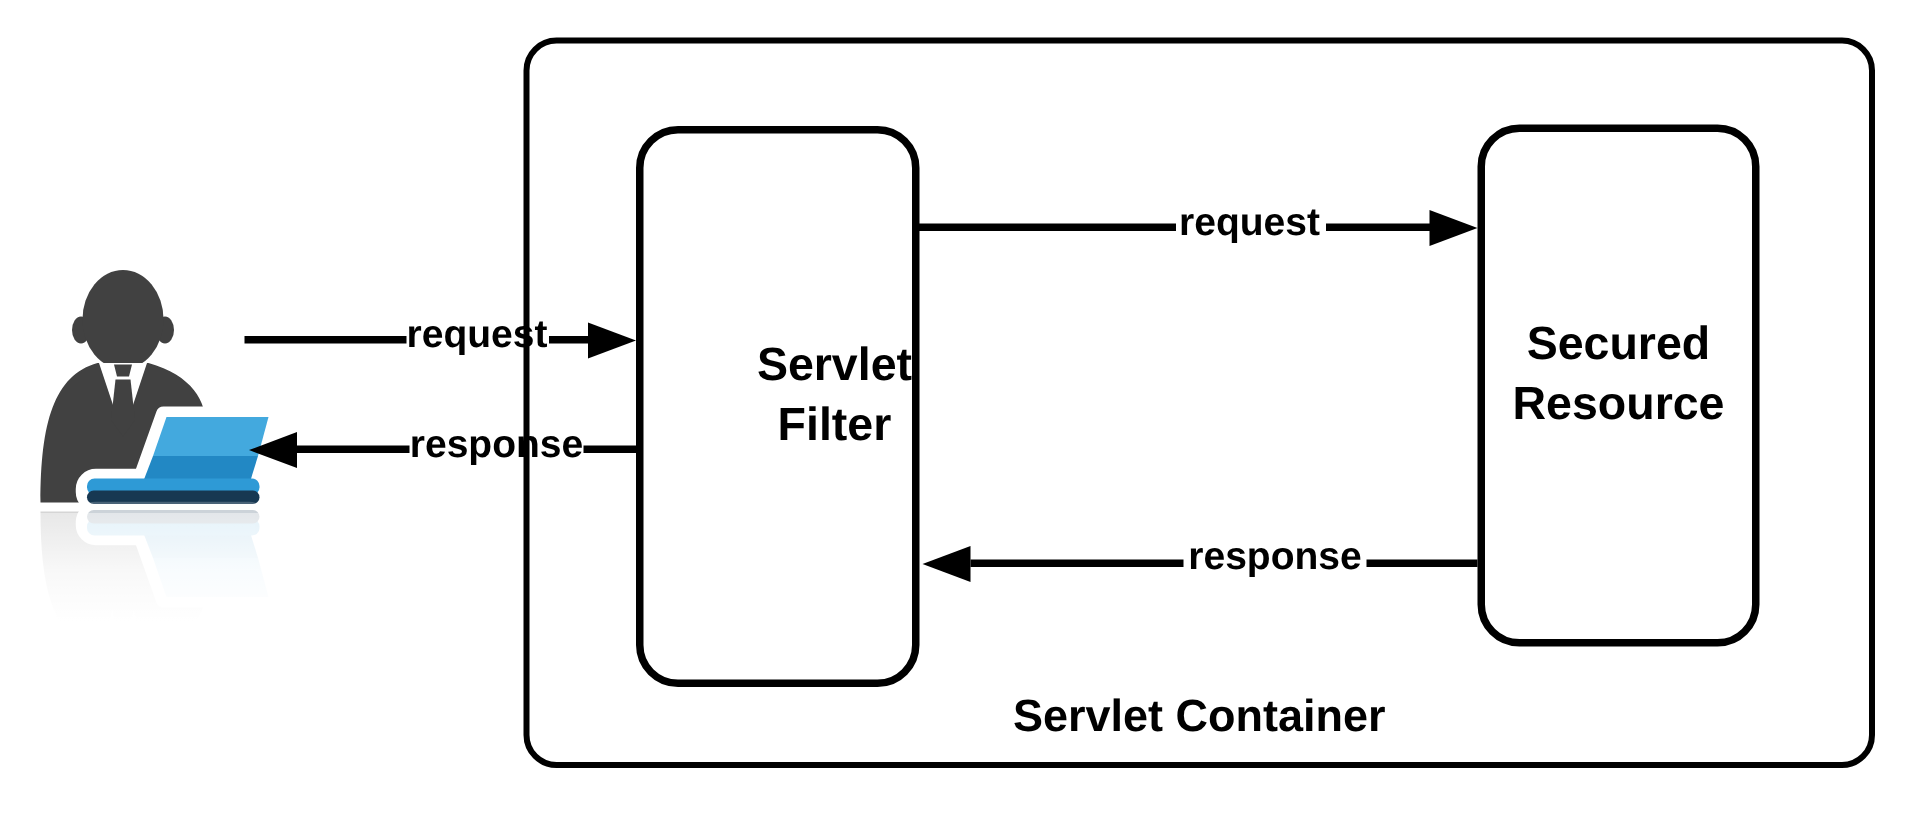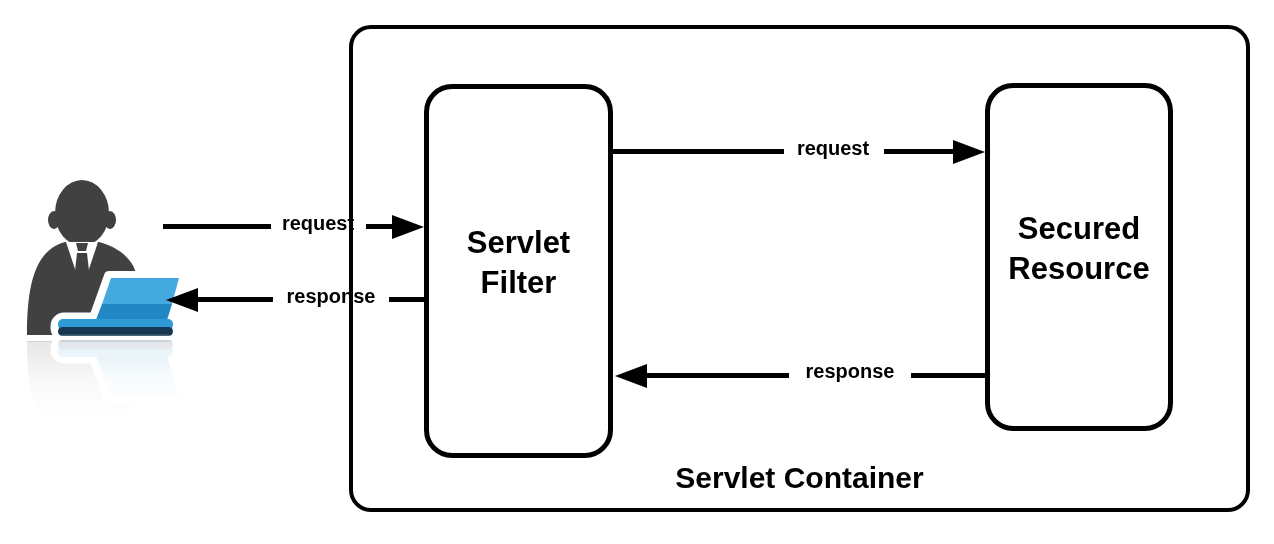--- a/index.html
+++ b/index.html
@@ -36,21 +36,21 @@
   .node {
     position: absolute;
     border: 5px solid #000;
     border-radius: 28px;
     box-sizing: border-box;
     background: #fff;
     display: flex;
     align-items: center;
     justify-content: center;
   }
-  .node-filter   { left: 424px; top: 84px; width: 189px; height: 374px; }
+  .node-filter   { left: 424px; top: 84px; width: 189px; height: 374px; justify-content: flex-end; }
   .node-resource { left: 985px; top: 83px; width: 188px; height: 348px; }
   .node-label {
     font-size: 31px;
     line-height: 40px;
     font-weight: bold;
     color: #000;
     text-align: center;
     white-space: pre-line;
     transform: translateY(-8px);
   }
@@ -71,21 +71,21 @@
   .head-left {
     position: absolute;
     width: 0; height: 0;
     border-top: 12px solid transparent;
     border-bottom: 12px solid transparent;
     border-right: 32px solid #000;
   }
   .arrow-label {
     position: absolute;
     transform: translate(-50%, -50%);
-    font-size: 20px;
+    font-size: 26px;
     font-weight: bold;
     color: #000;
     white-space: nowrap;
   }
 
   
   .actor {
     position: absolute;
     left: 25px; top: 172px;
     width: 185px; height: 260px;

